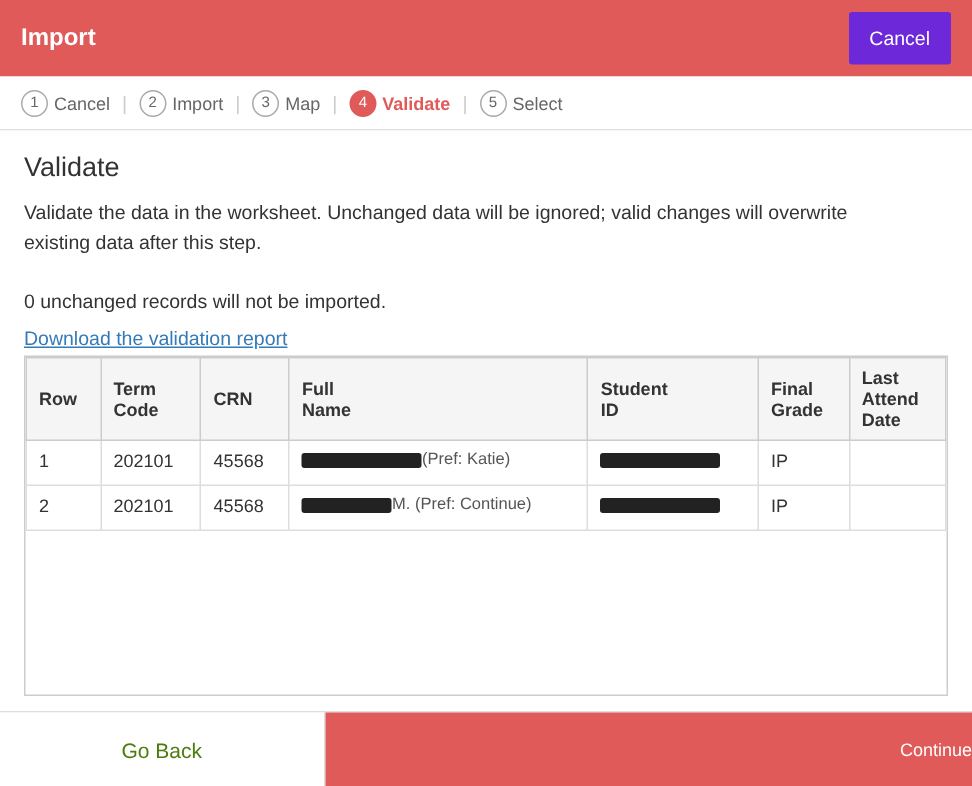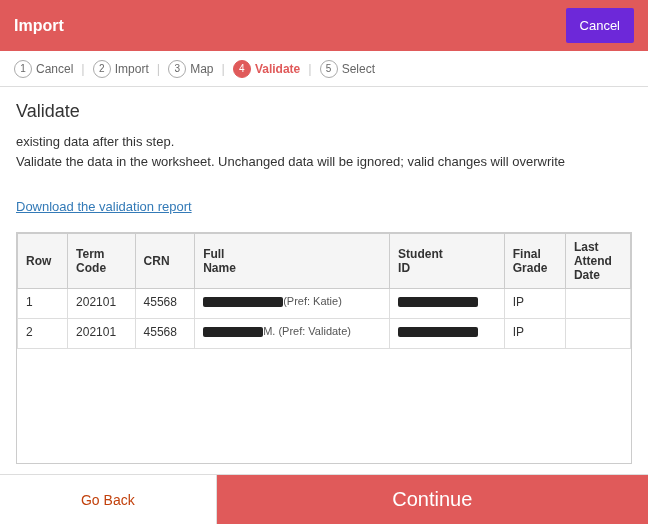--- a/index.html
+++ b/index.html
@@ -105,21 +105,21 @@
       color: #333;
       line-height: 1.5;
       margin-bottom: 8px;
     }
 
     .download-link {
       color: #337ab7;
       text-decoration: underline;
       cursor: pointer;
       font-size: 13px;
-      margin-bottom: 18px;
+      margin-bottom: 4px;
       display: inline-block;
     }
 
     
     .table-wrapper {
       flex: 1;
       overflow: auto;
       border: 1px solid #ccc;
       position: relative;
     }
@@ -175,30 +175,31 @@
       height: 50px;
       background: #f5f5f5;
       border-top: 1px solid #ddd;
     }
     .go-back-btn {
       flex: 1;
       background: white;
       border: none;
       border-right: 1px solid #ddd;
       font-size: 14px;
-      color: #c2410c;
+      color: #4d7c0f;
       cursor: pointer;
     }
     .continue-btn {
       flex: 2;
       background: #e05a5a;
       border: none;
       color: white;
-      font-size: 20px;
-      cursor: pointer;
+      font-size: 12px;
+      cursor: pointer;
+      text-align: right;
     }
   </style>
 </head>
 <body>
 
 <div class="header">
   <span class="header-title">Import</span>
   <button class="cancel-btn">Cancel</button>
 </div>
 
@@ -225,23 +226,24 @@
   <span class="step-sep">|</span>
   <div class="step">
     <span class="step-num">5</span>
     <span class="step-label">Select</span>
   </div>
 </div>
 
 <div class="main-content">
   <h2 class="page-title">Validate</h2>
   <div class="description">
+    <p>Validate the data in the worksheet. Unchanged data will be ignored; valid changes will overwrite</p>
     <p>existing data after this step.</p>
-    <p>Validate the data in the worksheet. Unchanged data will be ignored; valid changes will overwrite</p>
     <br>
+    <p>0 unchanged records will not be imported.</p>
   </div>
   <a class="download-link">Download the validation report</a>
 
   <div class="table-wrapper">
     <table>
       <thead>
         <tr>
           <th>Row</th>
           <th>Term<br>Code</th>
           <th>CRN</th>
@@ -270,21 +272,21 @@
           <td></td>
         </tr>
 
         <tr>
           <td>2</td>
           <td>202101</td>
           <td>45568</td>
           <td>
             <div class="cell-name">
               <span class="redacted-bar redacted-short"></span>
-              <span class="name-label">M. (Pref: Validate)</span>
+              <span class="name-label">M. (Pref: Continue)</span>
             </div>
           </td>
           <td>
             <span class="redacted-bar redacted-medium"></span>
           </td>
           <td>IP</td>
           <td></td>
         </tr>
       </tbody>
     </table>

